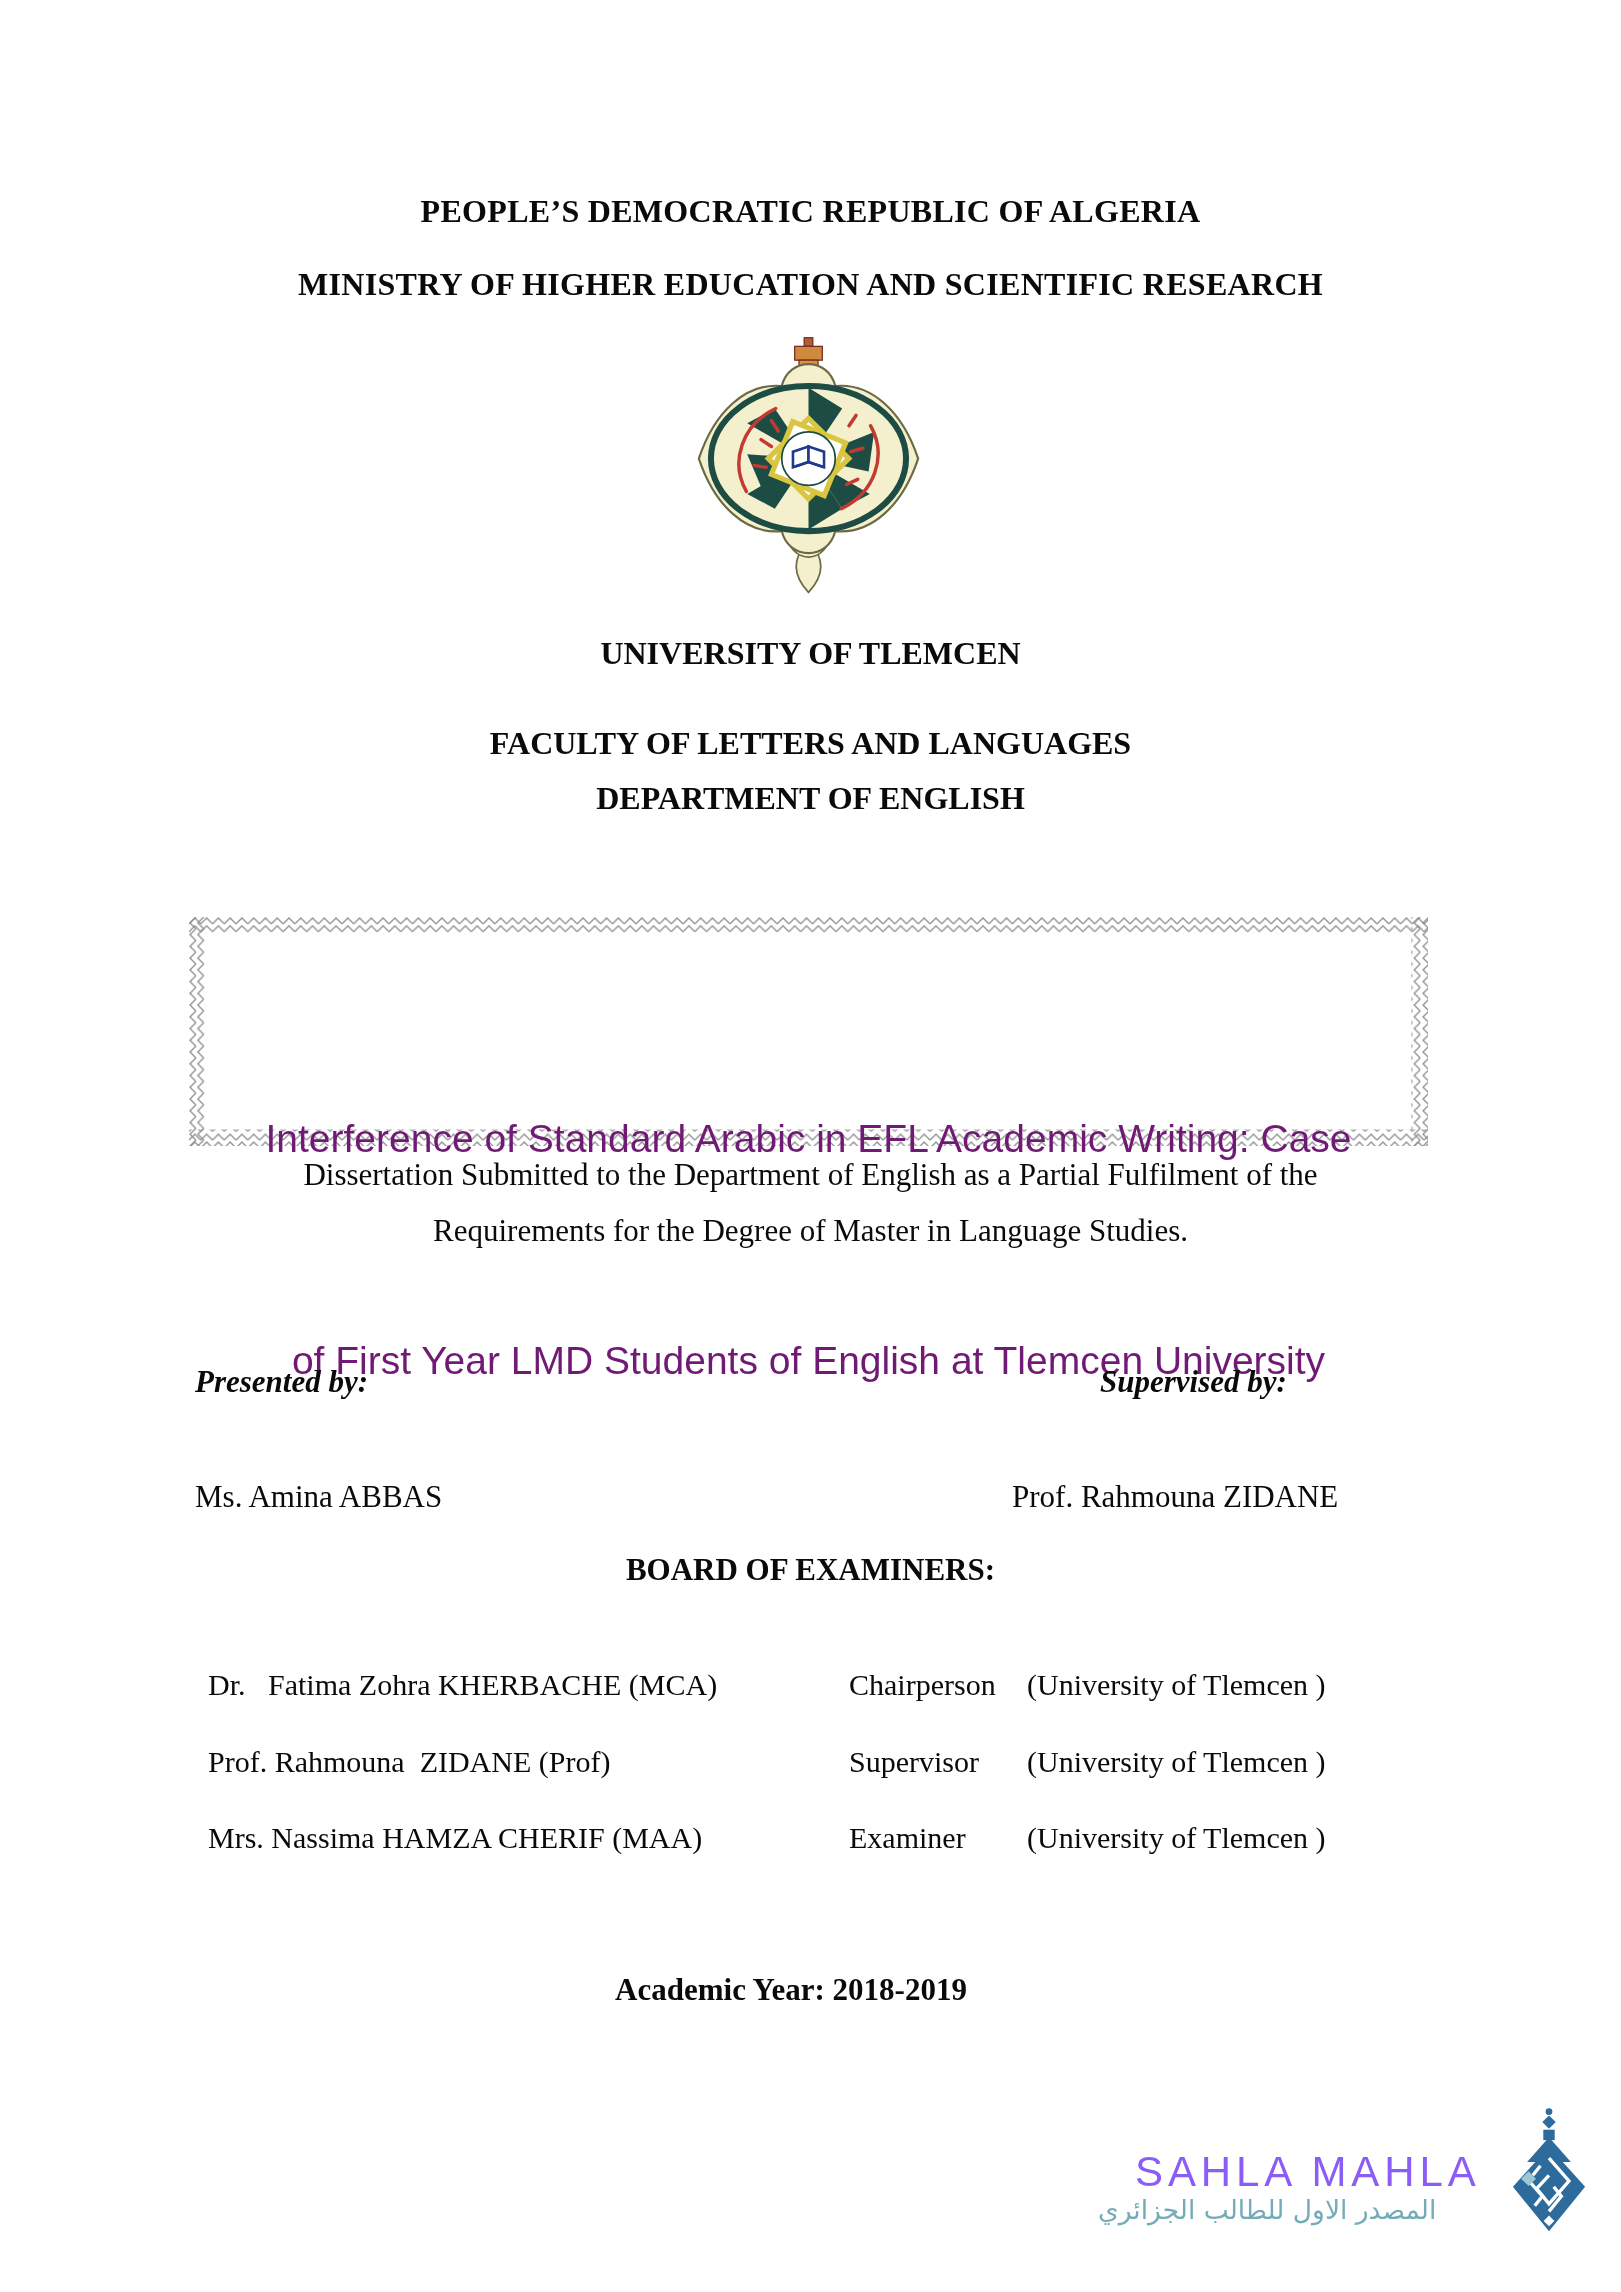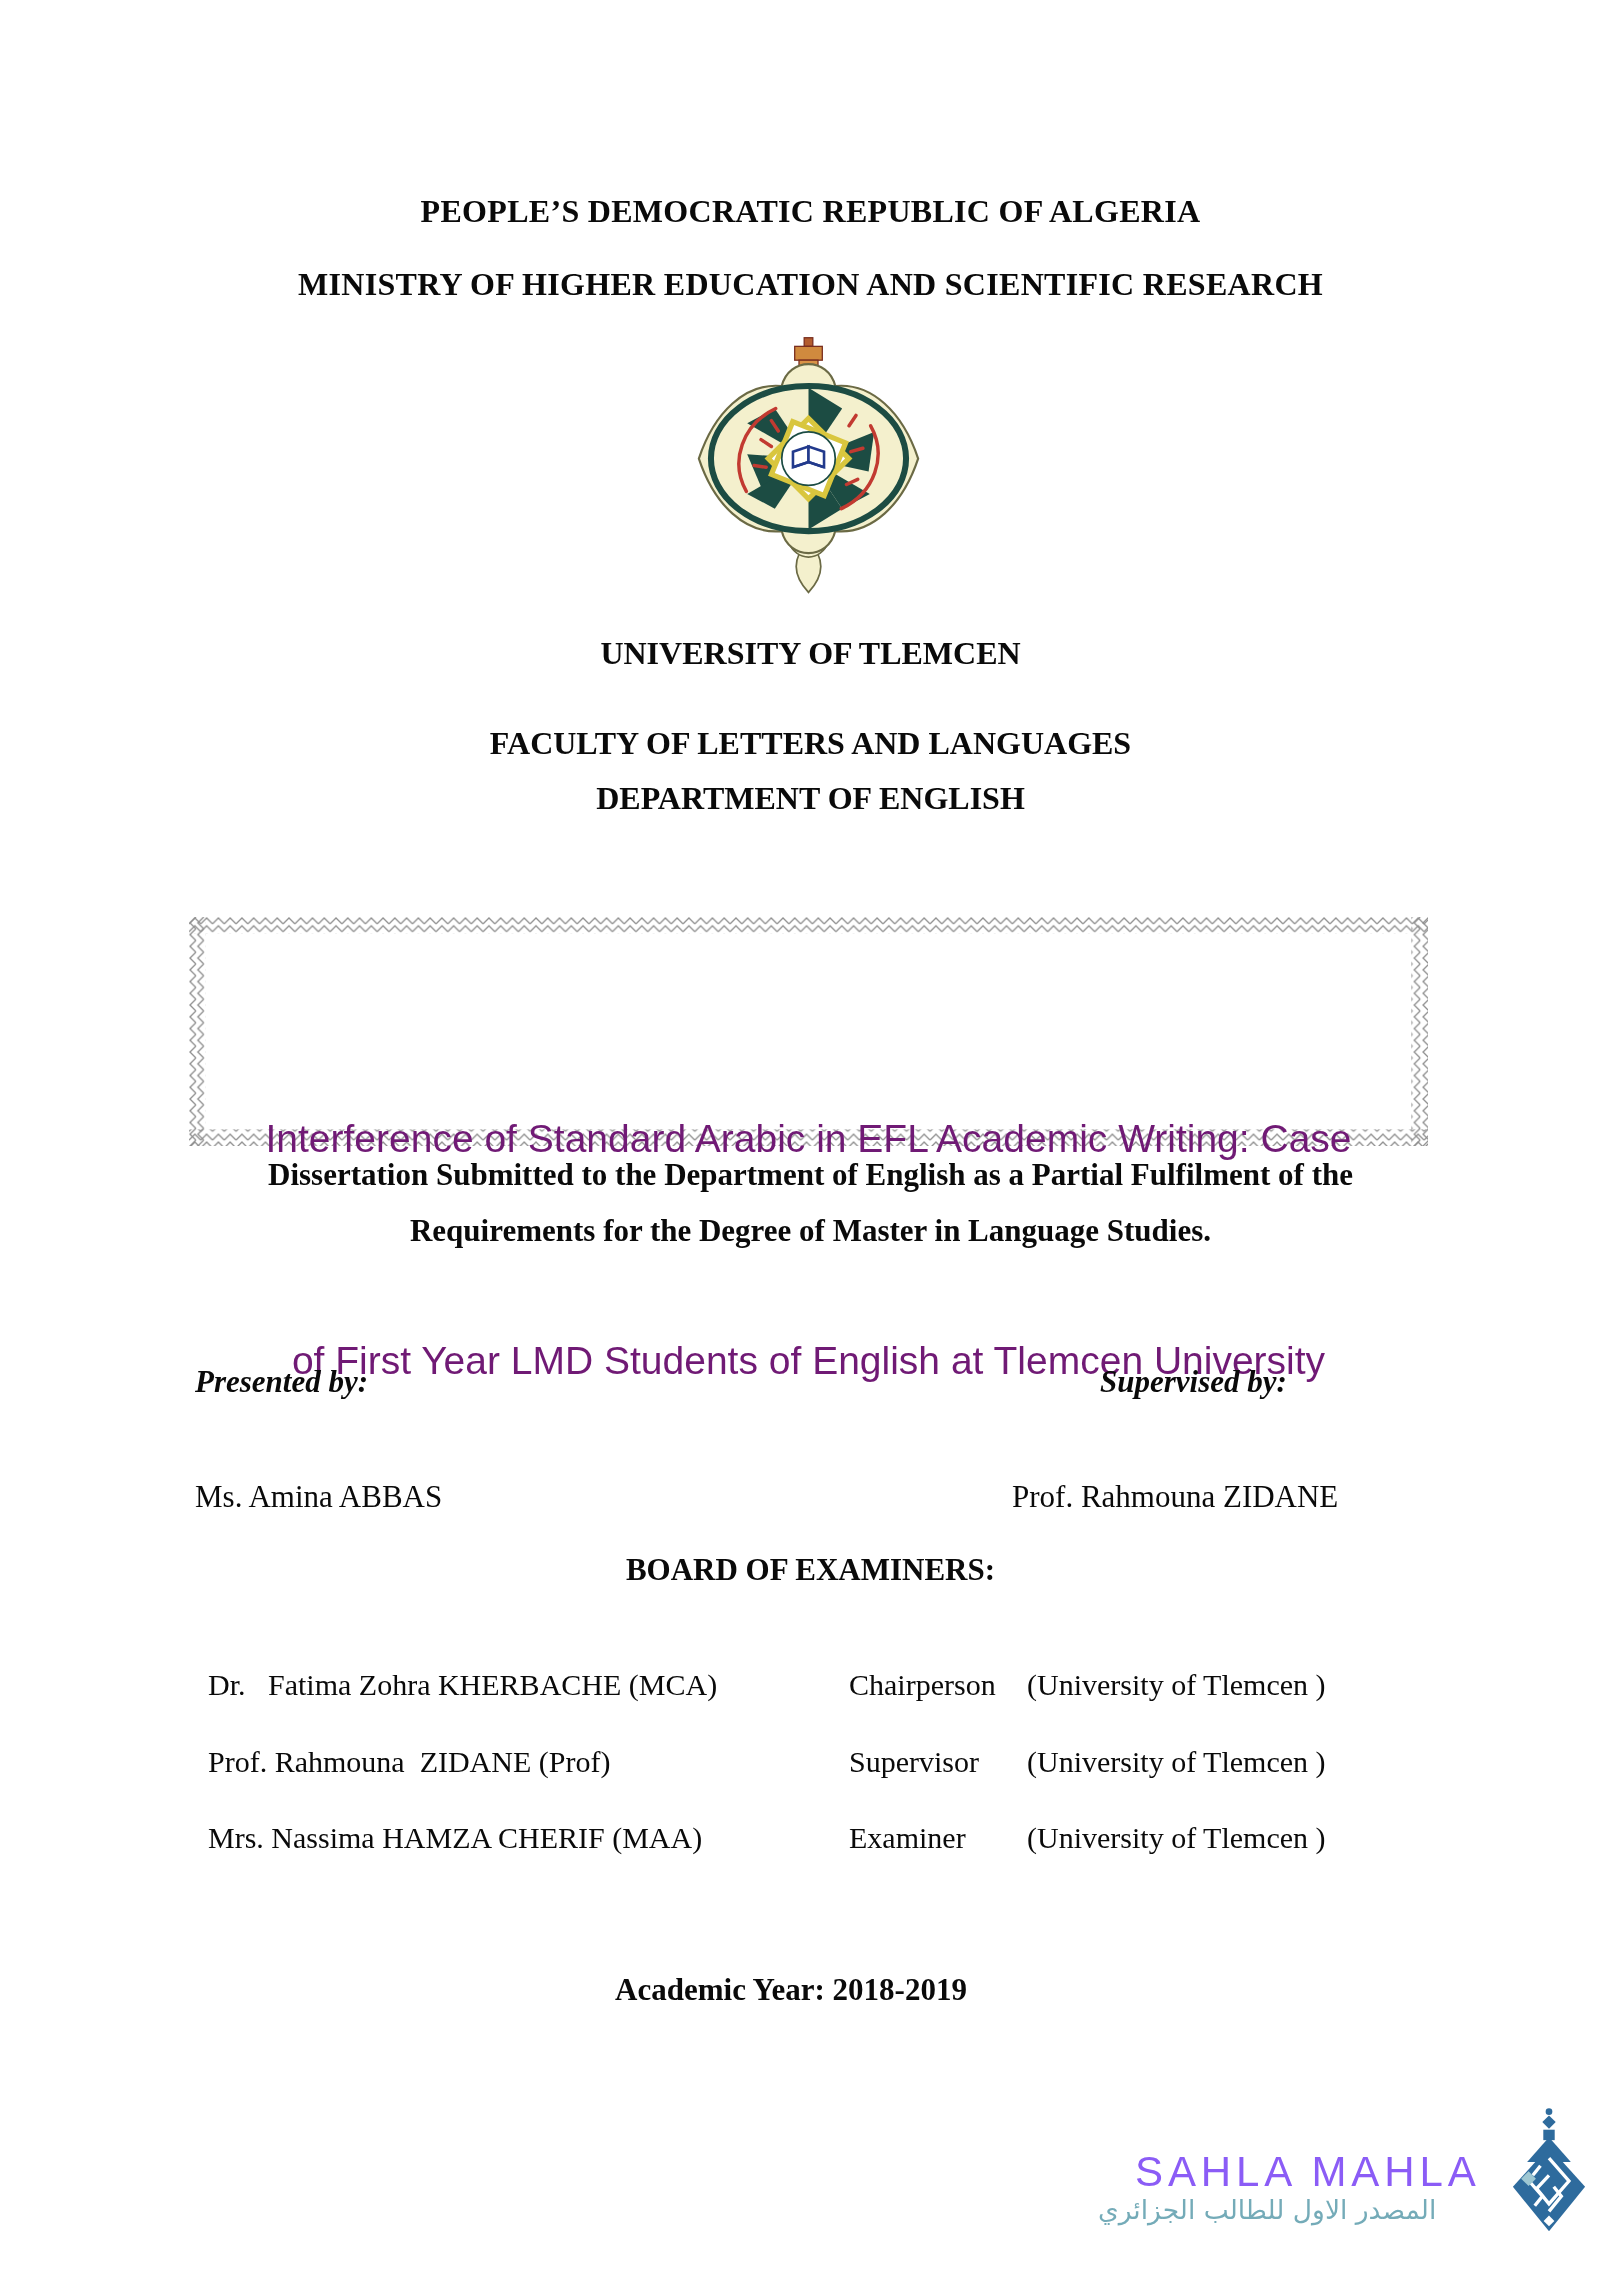--- a/index.html
+++ b/index.html
@@ -5,21 +5,21 @@
   html,body{margin:0;padding:0;background:#ffffff;}
   .page{
     position:relative;
     width:1621px;height:2293px;
     background:#ffffff;
     font-family:"Liberation Serif", serif;
     color:#0a0a0a;
     overflow:hidden;
   }
   .abs{position:absolute;}
-  .centerline{position:absolute;left:0;right:0;text-align:center;white-space:pre;font-weight:bold;}
+  .centerline{position:absolute;left:0;right:0;text-align:center;white-space:pre;}
   .hdr{font-weight:bold;font-size:32px;letter-spacing:0.3px;}
   .inst{font-weight:bold;font-size:32px;}
 
   
   .title-box{position:absolute;left:189px;top:917px;width:1239px;height:229px;}
   .title-box svg.frame{position:absolute;left:0;top:0;width:100%;height:100%;}
   .title-text{
     position:absolute;left:29px;right:29px;top:37px;
     font-family:"Liberation Sans", sans-serif;
     font-size:39px;font-weight:400;color:#701a75;

